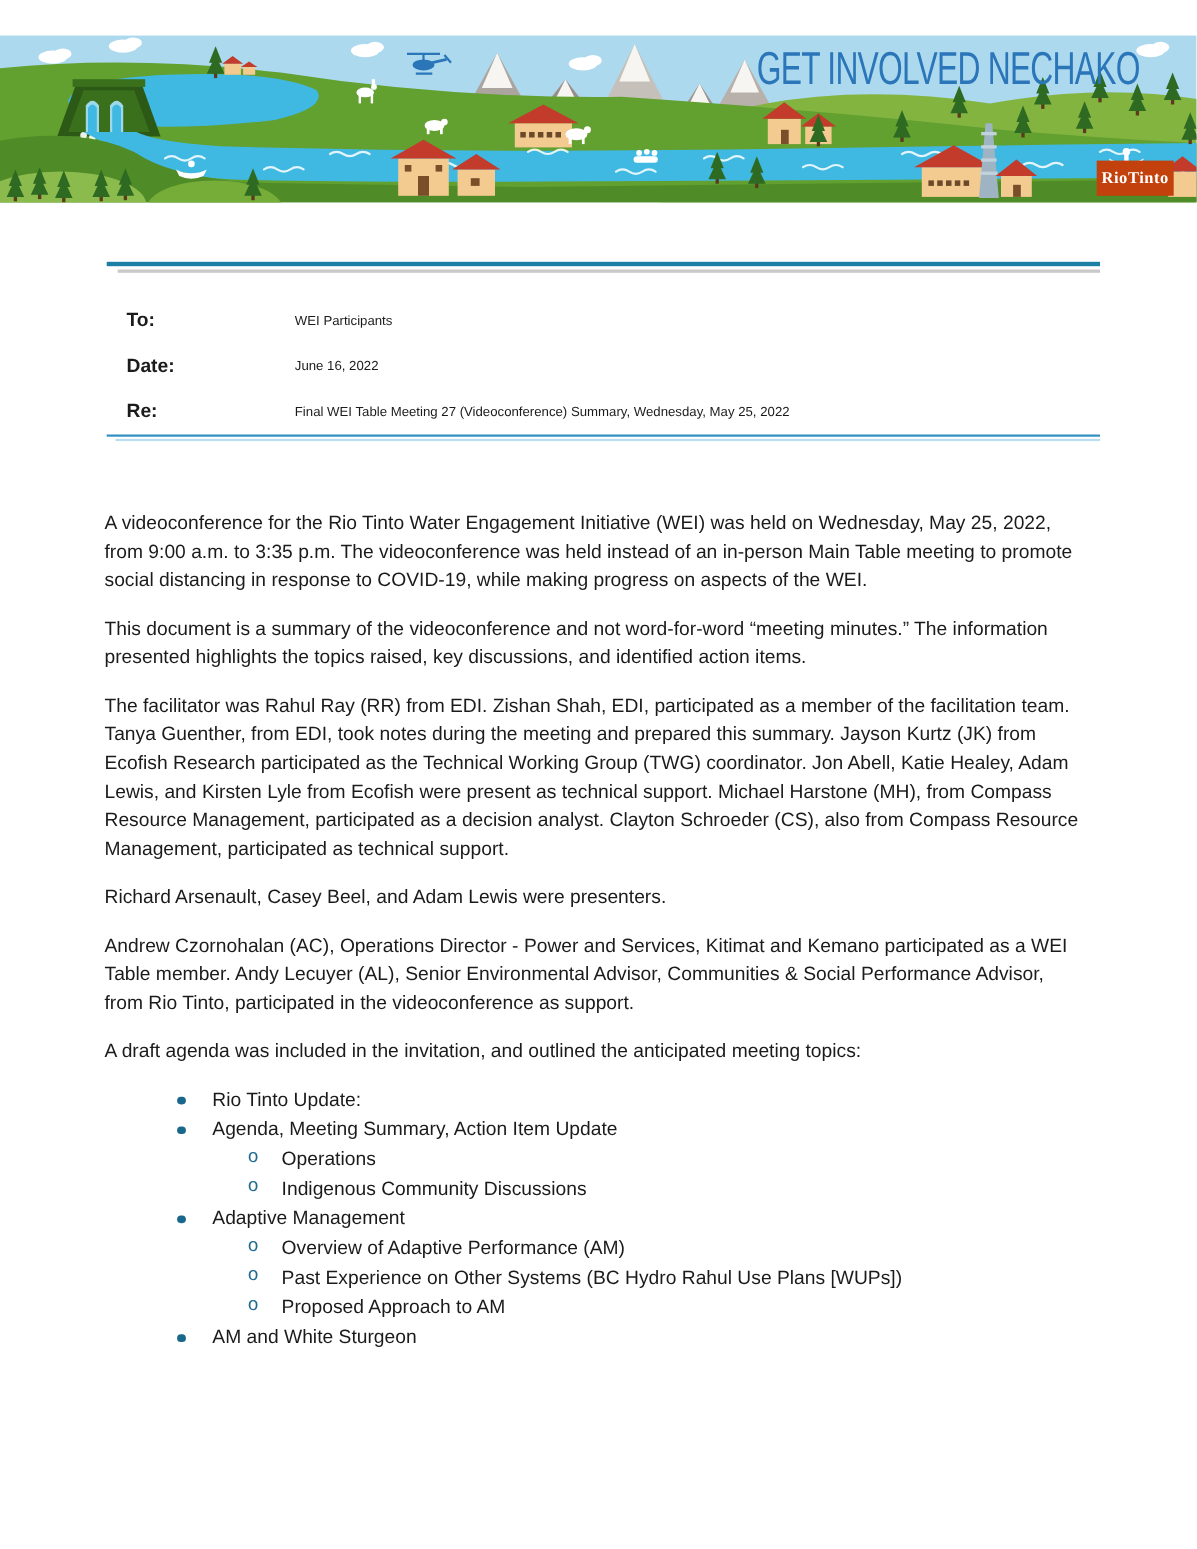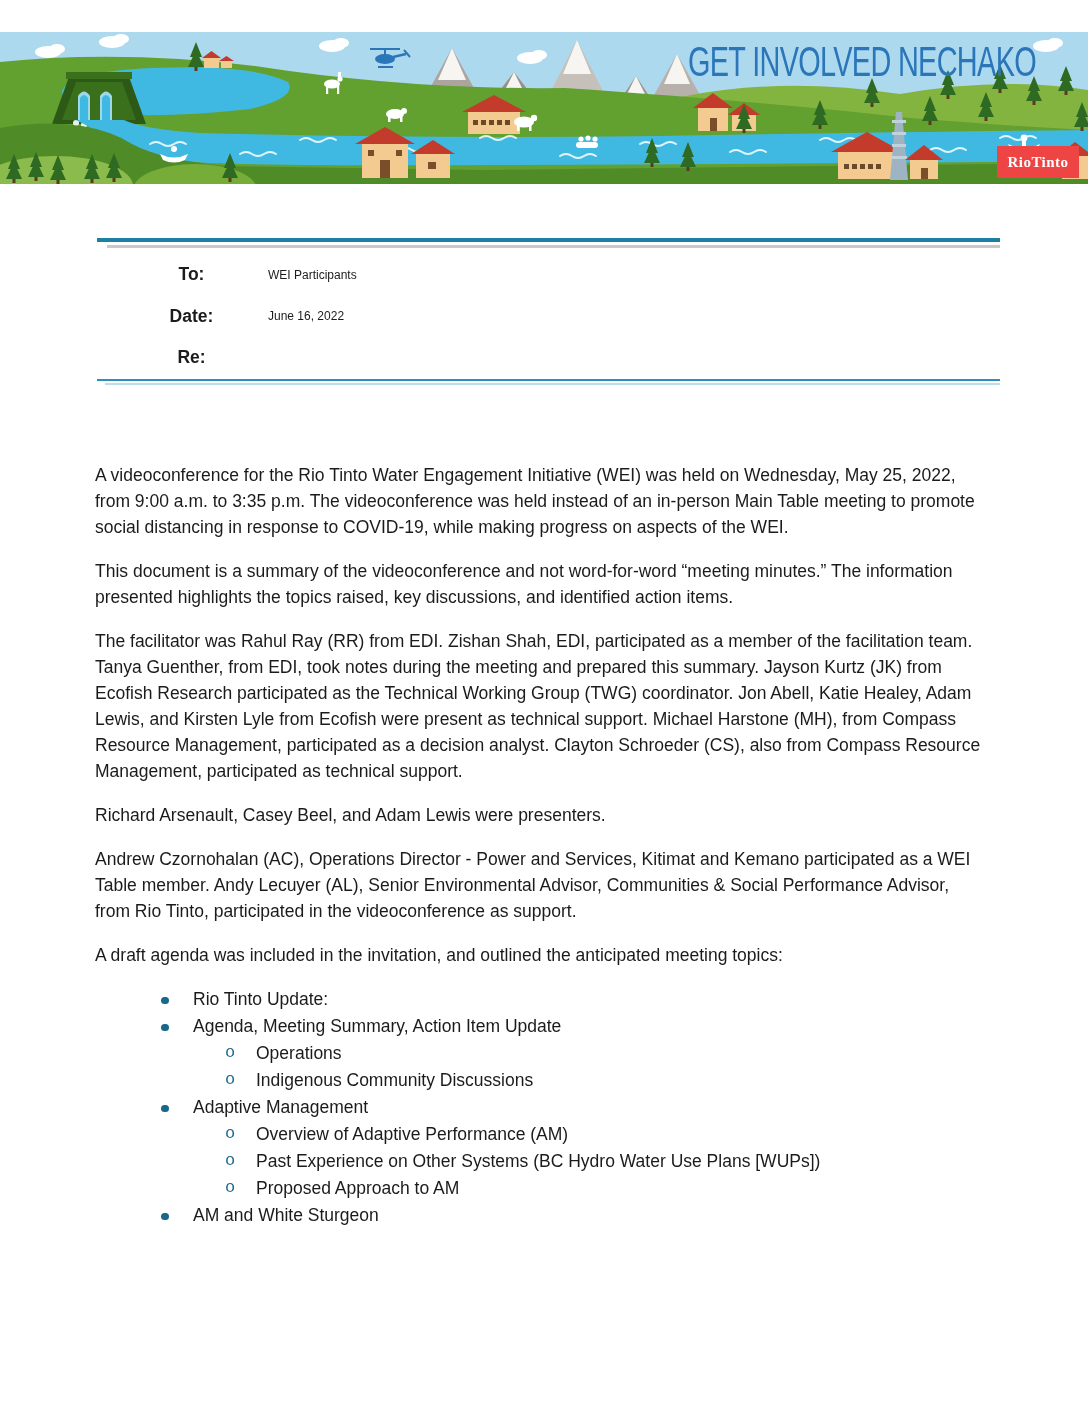--- a/index.html
+++ b/index.html
@@ -2,29 +2,29 @@
 <html><head>
 <meta charset="utf-8">
 <style>
   html,body{margin:0;padding:0;background:#fff;}
   .page{position:relative;width:1088px;height:1408px;background:#ffffff;overflow:hidden;
         font-family:"Liberation Sans", sans-serif;color:#1b1b1b;margin-top:32px;}
 
   
   .banner{position:absolute;left:0;top:0;width:1088px;height:152px;}
   .banner svg{display:block;}
-  .rio-logo{position:absolute;left:997px;top:114px;width:82px;height:32px;background:#ef4444;
+  .rio-logo{position:absolute;left:997px;top:114px;width:70px;height:32px;background:#c2410c;
             color:#ffffff;font-family:"Liberation Serif", serif;font-size:15px;font-weight:bold;
             display:flex;align-items:center;justify-content:center;letter-spacing:.5px;}
 
   
   .memo{position:absolute;left:97px;top:206px;width:903px;}
   .rule-top{height:4px;background:#1E7FA4;}
   .rule-top-shadow{height:3px;background:#C9C9C9;margin-left:10px;margin-top:3px;}
-  .memo-rows{padding-top:6px;text-align:center;}
+  .memo-rows{padding-top:22px;}
   .memo-row{display:flex;height:41.5px;align-items:center;}
   .memo-label{width:153px;padding-left:18px;font-weight:bold;font-size:17.5px;}
   .memo-value{font-size:12px;}
   .rule-bottom{height:2px;background:#2E8FC0;}
   .rule-bottom-shadow{height:2px;background:#BBDDF0;margin-left:8px;margin-top:2px;}
 
   
   .doc-body{position:absolute;left:95px;top:430px;width:892px;font-size:17.5px;line-height:26px;}
   .doc-body p{margin:0 0 18px 0;}
 
@@ -250,20 +250,21 @@
       <div class="memo-row">
         <div class="memo-label">To:</div>
         <div class="memo-value">WEI Participants</div>
       </div>
       <div class="memo-row">
         <div class="memo-label">Date:</div>
         <div class="memo-value">June 16, 2022</div>
       </div>
       <div class="memo-row">
         <div class="memo-label">Re:</div>
+        <div class="memo-value">Final WEI Table Meeting 27 (Videoconference) Summary, Wednesday, May 25, 2022</div>
       </div>
     </div>
     <div class="rule-bottom"></div>
     <div class="rule-bottom-shadow"></div>
   </section>
 
   <main class="doc-body">
     <p>A videoconference for the Rio Tinto Water Engagement Initiative (WEI) was held on Wednesday, May 25, 2022, from 9:00 a.m. to 3:35 p.m. The videoconference was held instead of an in-person Main Table meeting to promote social distancing in response to COVID-19, while making progress on aspects of the WEI.</p>
     <p>This document is a summary of the videoconference and not word-for-word “meeting minutes.” The information presented highlights the topics raised, key discussions, and identified action items.</p>
     <p>The facilitator was Rahul Ray (RR) from EDI. Zishan Shah, EDI, participated as a member of the facilitation team. Tanya Guenther, from EDI, took notes during the meeting and prepared this summary. Jayson Kurtz (JK) from Ecofish Research participated as the Technical Working Group (TWG) coordinator. Jon Abell, Katie Healey, Adam Lewis, and Kirsten Lyle from Ecofish were present as technical support. Michael Harstone (MH), from Compass Resource Management, participated as a decision analyst. Clayton Schroeder (CS), also from Compass Resource Management, participated as technical support.</p>
@@ -291,21 +292,21 @@
       <li class="l1">
         <span class="bullet-dot"></span>
         <span>Adaptive Management</span>
       </li>
       <li class="l2">
         <span class="bullet-o">o</span>
         <span>Overview of Adaptive Performance (AM)</span>
       </li>
       <li class="l2">
         <span class="bullet-o">o</span>
-        <span>Past Experience on Other Systems (BC Hydro Water Use Plans [WUPs])</span>
+        <span>Past Experience on Other Systems (BC Hydro Rahul Use Plans [WUPs])</span>
       </li>
       <li class="l2">
         <span class="bullet-o">o</span>
         <span>Proposed Approach to AM</span>
       </li>
       <li class="l1">
         <span class="bullet-dot"></span>
         <span>AM and White Sturgeon</span>
       </li>
     </ul>

